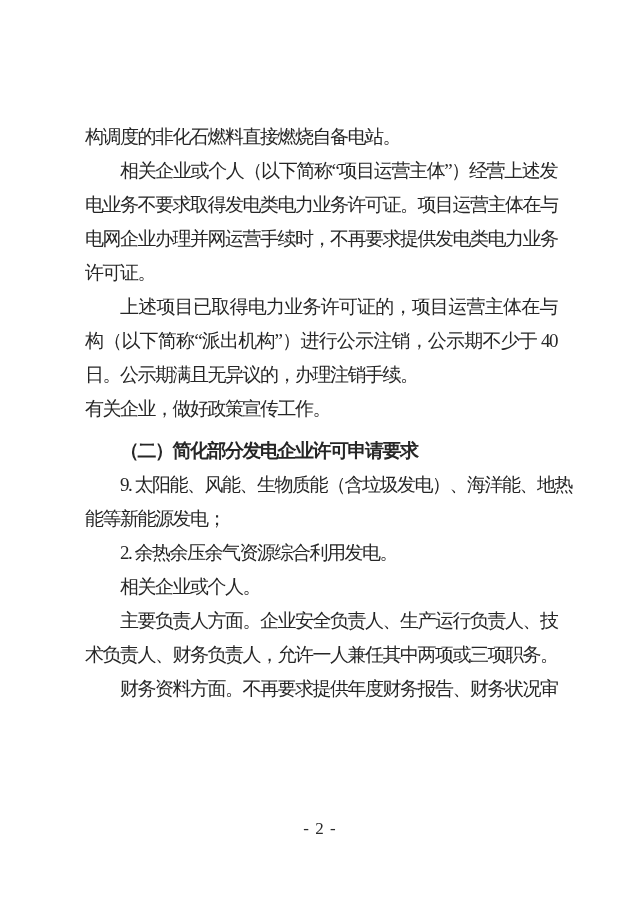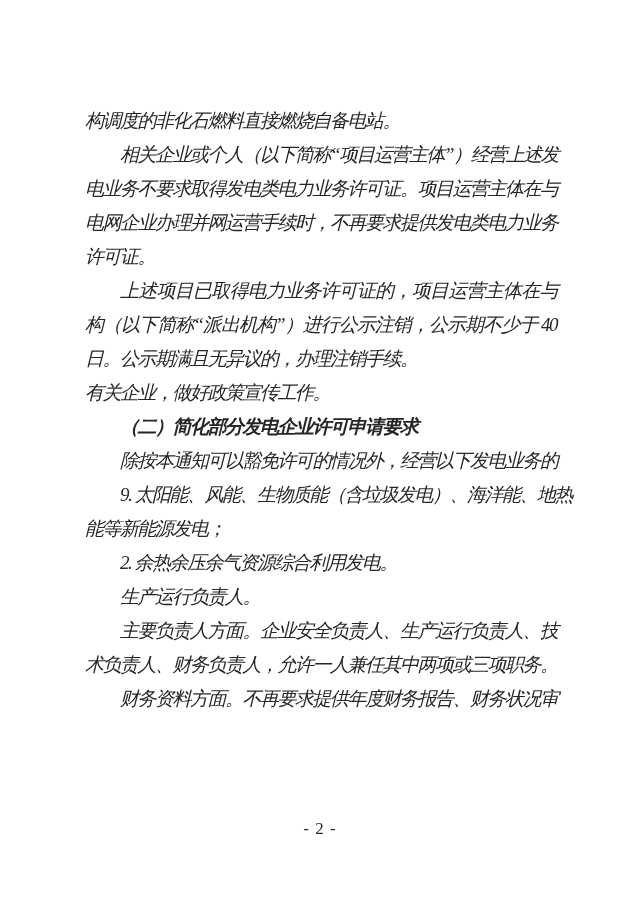--- a/index.html
+++ b/index.html
@@ -14,43 +14,43 @@
     position: relative;
     width: 640px;
     height: 905px;
     background: #ffffff;
     font-family: "Liberation Serif", "DejaVu Serif", serif;
     color: #262626;
   }
   .content {
     position: absolute;
     left: 85px;
-    top: 104px;
+    top: 120px;
     width: 472px;
-    font-style: italic;
   }
   .line {
     height: 34px;
     line-height: 34px;
     font-size: 19px;
     letter-spacing: -1.5px;
     white-space: nowrap;
     text-align: left;
     color: #262626;
   }
   .line.indent {
     padding-left: 35px;
   }
   .line.full {
     text-align: justify;
     text-align-last: justify;
     text-justify: inter-character;
   }
   .line.bold {
     font-weight: 700;
+    margin-top: 8px;
   }
   .page-number {
     position: absolute;
     left: 0;
     top: 818px;
     width: 100%;
     text-align: center;
     font-size: 17px;
     line-height: 22px;
     letter-spacing: 1px;
@@ -66,23 +66,22 @@
       <div class="line">构调度的非化石燃料直接燃烧自备电站。</div>
       <div class="line indent full">相关企业或个人（以下简称“项目运营主体”）经营上述发</div>
       <div class="line full">电业务不要求取得发电类电力业务许可证。项目运营主体在与</div>
       <div class="line full">电网企业办理并网运营手续时，不再要求提供发电类电力业务</div>
       <div class="line">许可证。</div>
       <div class="line indent full">上述项目已取得电力业务许可证的，项目运营主体在与</div>
       <div class="line full">构（以下简称“派出机构”）进行公示注销，公示期不少于 40</div>
       <div class="line">日。公示期满且无异议的，办理注销手续。</div>
       <div class="line">有关企业，做好政策宣传工作。</div>
       <div class="line indent bold">（二）简化部分发电企业许可申请要求</div>
-      <div class="line indent full">除按本通知可以豁免许可的情况外，经营以下发电业务的</div>
       <div class="line indent full">9. 太阳能、风能、生物质能（含垃圾发电）、海洋能、地热</div>
       <div class="line">能等新能源发电；</div>
       <div class="line indent">2. 余热余压余气资源综合利用发电。</div>
-      <div class="line indent">生产运行负责人。</div>
+      <div class="line indent">相关企业或个人。</div>
       <div class="line indent full">主要负责人方面。企业安全负责人、生产运行负责人、技</div>
       <div class="line full">术负责人、财务负责人，允许一人兼任其中两项或三项职务。</div>
       <div class="line indent full">财务资料方面。不再要求提供年度财务报告、财务状况审</div>
     </div>
   <div class="page-number">- 2 -</div>
 </div>
 
 </body></html>

